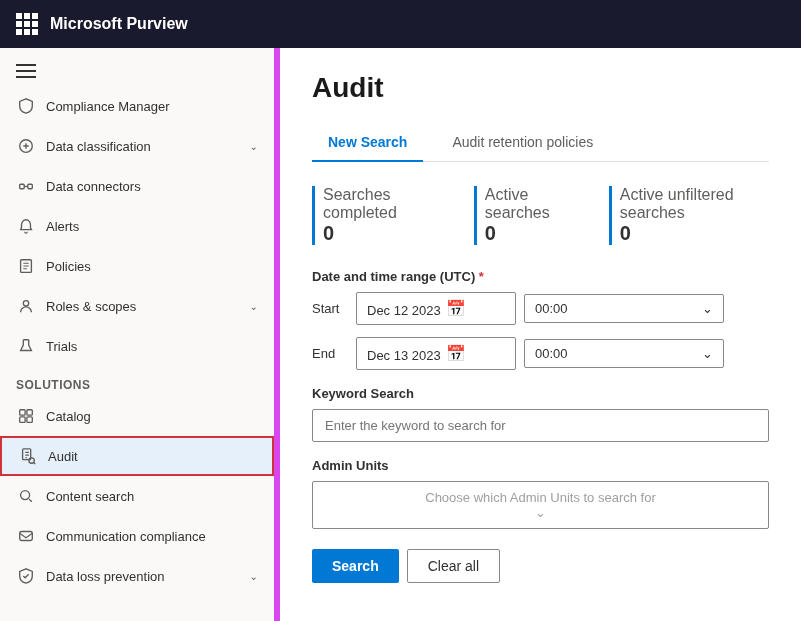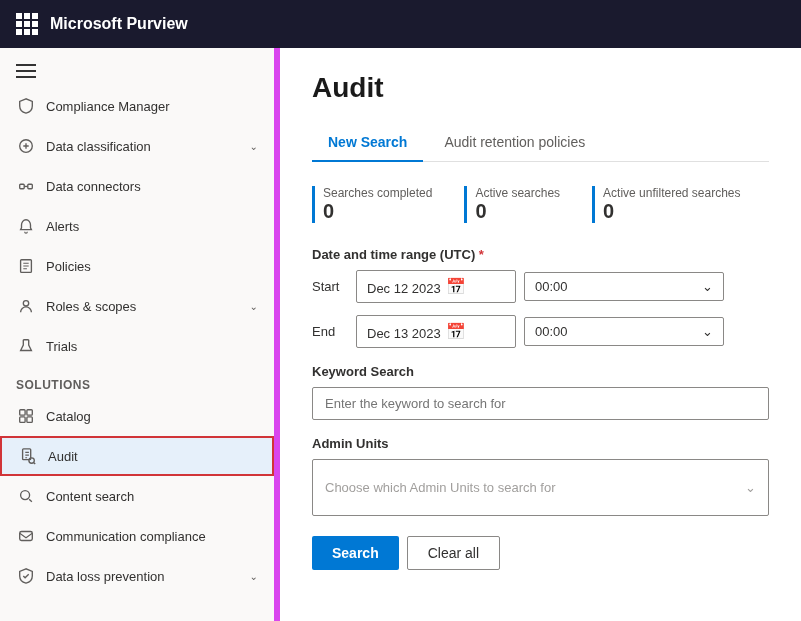--- a/index.html
+++ b/index.html
@@ -69,35 +69,35 @@
     
     .content {
       flex: 1;
       background: white;
       padding: 24px 32px;
       overflow-y: auto;
     }
     .page-title { font-size: 28px; font-weight: 700; color: #1a1a1a; margin-bottom: 20px; }
 
     
-    .tabs { display: flex; border-bottom: 1px solid #e0e0e0; margin-bottom: 24px; gap: 5px; }
+    .tabs { display: flex; border-bottom: 1px solid #e0e0e0; margin-bottom: 24px; gap: 13px; }
     .tab {
       padding: 10px 16px;
       cursor: pointer;
       font-size: 14px;
       color: #605e5c;
       border-bottom: 2px solid transparent;
       margin-bottom: -1px;
     }
     .tab.active { color: #0078d4; border-bottom: 2px solid #0078d4; font-weight: 600; }
 
     
     .stats-row { display: flex; gap: 32px; margin-bottom: 24px; }
     .stat-item { display: flex; flex-direction: column; border-left: 3px solid #0078d4; padding-left: 8px; }
-    .stat-label { font-size: 12px; color: #605e5c; }
+    .stat-label { font-size: 16px; color: #605e5c; }
     .stat-value { font-size: 20px; font-weight: 700; color: #323130; }
 
     
     .form-section { margin-bottom: 16px; }
     .form-label { font-size: 13px; font-weight: 600; color: #323130; margin-bottom: 8px; }
     .required::after { content: ' *'; color: #d13438; }
     .date-row { display: flex; align-items: center; gap: 8px; margin-bottom: 12px; }
     .date-label { font-size: 13px; color: #323130; width: 36px; }
     .date-input {
       display: flex; align-items: flex-end; border: 1px solid #8a8886; border-radius: 2px;
@@ -111,23 +111,24 @@
       width: 200px; justify-content: space-between; cursor: pointer;
     }
 
     .keyword-input {
       width: 100%; border: 1px solid #8a8886; border-radius: 2px;
       padding: 8px 12px; font-size: 13px; color: #000000; outline: none;
     }
 
     .admin-select {
       display: flex; align-items: center; justify-content: space-between;
-      border: 1px solid #8a8886; border-radius: 2px; padding: 20px 12px;
+      border: 1px solid #8a8886; border-radius: 2px; padding: 8px 12px;
       background: white; color: #a19f9d; font-size: 13px; cursor: pointer;
       width: 100%;
+      flex-direction: column;
     }
 
     
     .btn-row { display: flex; gap: 8px; margin-top: 20px; }
     .btn-primary {
       background: #0078d4; color: white; border: none; border-radius: 2px;
       padding: 8px 20px; font-size: 14px; cursor: pointer; font-weight: 600;
     }
     .btn-secondary {
       background: white; color: #323130; border: 1px solid #8a8886; border-radius: 2px;

